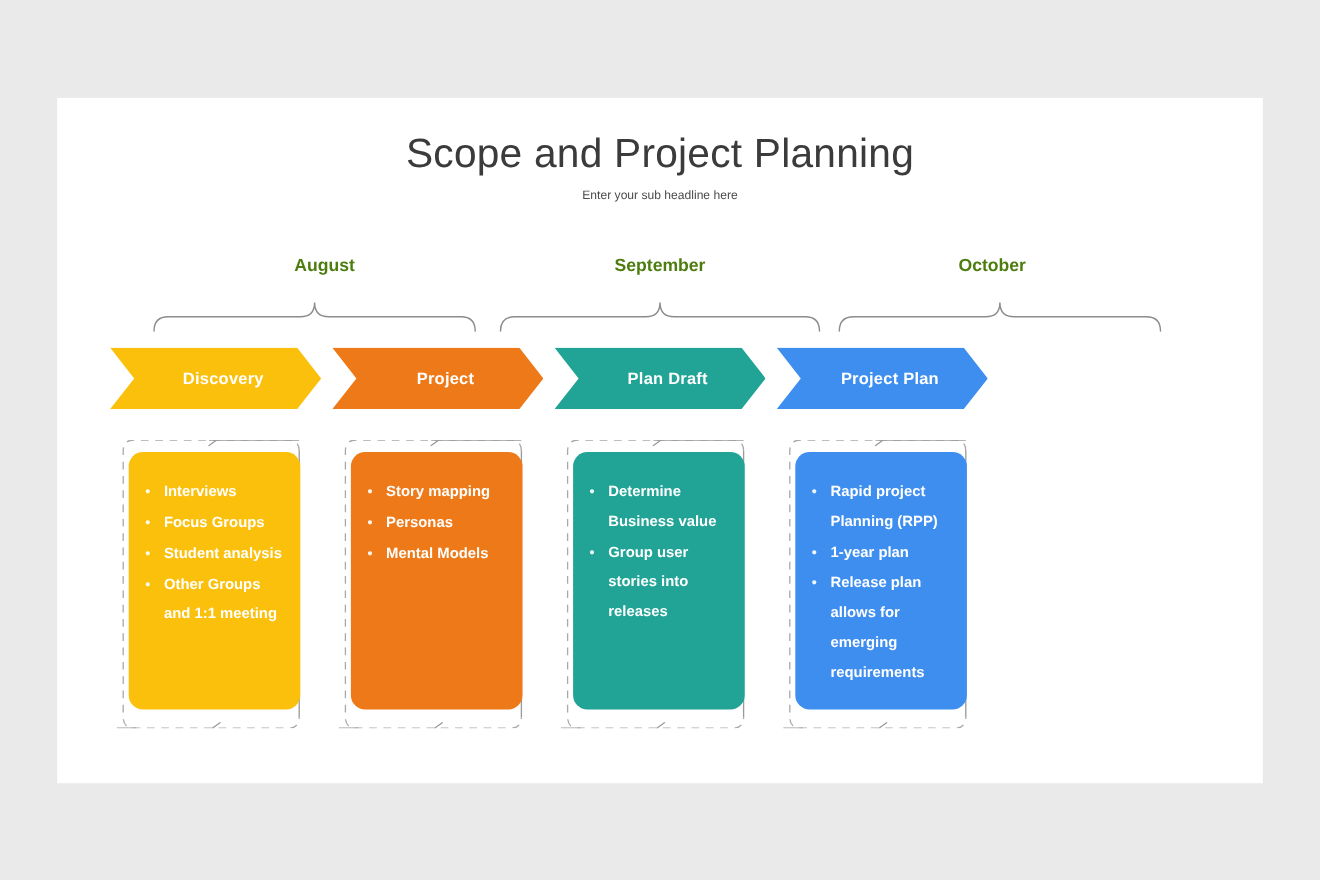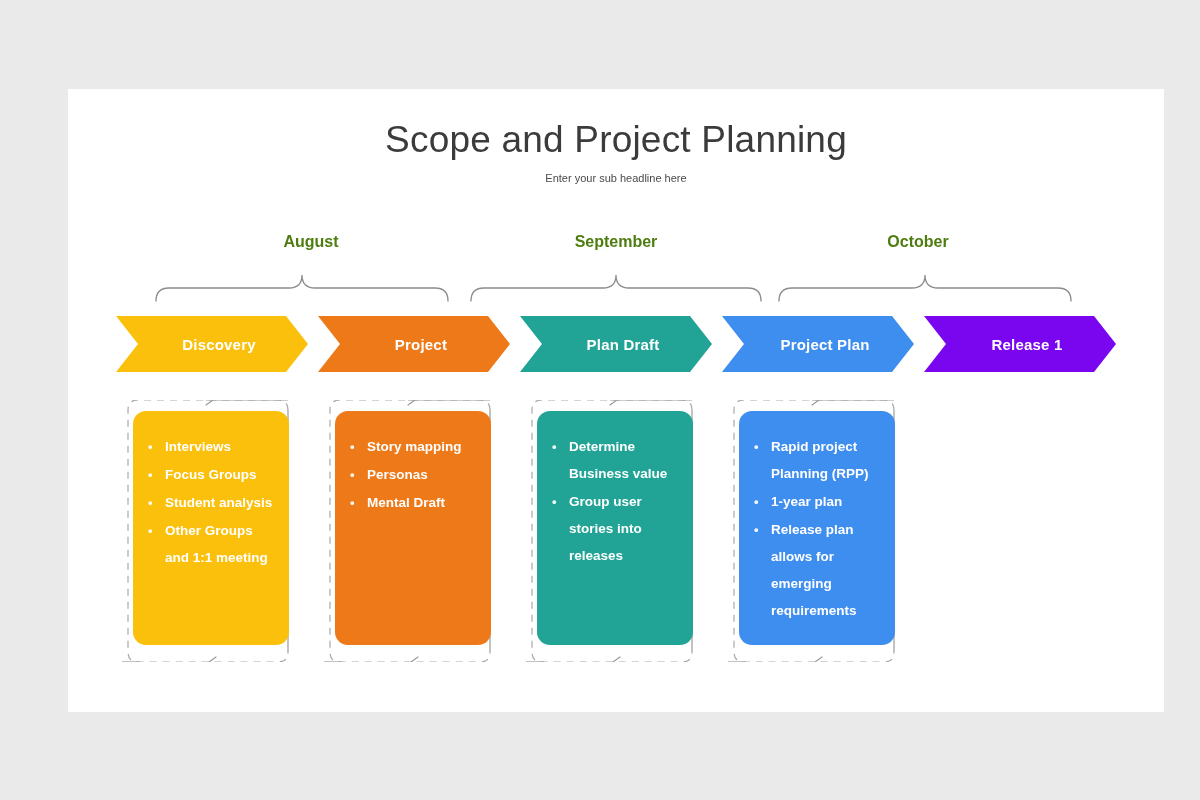--- a/index.html
+++ b/index.html
@@ -15,21 +15,20 @@
     overflow: hidden;
   }
 
   .slide {
     position: absolute;
     left: 52px;
     top: 89px;
     width: 1096px;
     height: 623px;
     background: #ffffff;
-    margin-left: 16px;
   }
 
   
   .page-title {
     position: absolute;
     left: 0;
     top: 30px;
     width: 1096px;
     text-align: center;
     font-size: 37px;
@@ -181,23 +180,20 @@
     </div>
     <div class="chevron" style="left:250px;width:192px;background:#ee7918;">
       <span class="chevron-label">Project</span>
     </div>
     <div class="chevron" style="left:452px;width:192px;background:#21a496;">
       <span class="chevron-label">Plan Draft</span>
     </div>
     <div class="chevron" style="left:654px;width:192px;background:#3e8ef0;">
       <span class="chevron-label">Project Plan</span>
     </div>
-    <div class="chevron" style="left:856px;width:192px;background:#7a06f0;">
-      <span class="chevron-label">Release 1</span>
-    </div>
   </div>
 
   <div class="card-wrap" style="left:54px;">
     <svg class="card-dashed" viewBox="0 0 178 262">
       <path d="M166 10 q0 -10 -10 -10 h-140 q-10 0 -10 10 v242 q0 10 10 10 h140 q10 0 10 -10" fill="none" stroke="#a9a9a9" stroke-width="1.2" stroke-dasharray="7 6"></path>
       <path d="M166 10 v242" fill="none" stroke="#9a9a9a" stroke-width="1.2"></path>
       <path d="M84 0 h82" fill="none" stroke="#9a9a9a" stroke-width="1.2"></path>
       <path d="M78 -5 l7 5 l-7 5" fill="none" stroke="#9a9a9a" stroke-width="1.2" stroke-linecap="round" stroke-linejoin="round" transform="translate(6,0)"></path>
       <path d="M18 262 h-18" fill="none" stroke="#9a9a9a" stroke-width="1.2"></path>
       <path d="M94 257 l-7 5 l7 5" fill="none" stroke="#9a9a9a" stroke-width="1.2" stroke-linecap="round" stroke-linejoin="round"></path>
@@ -232,21 +228,21 @@
     </svg>
     <div class="card" style="background:#ee7918;">
       <ul class="bullet-list">
         <li class="bullet-item">
           <span class="bullet-line">Story mapping</span>
         </li>
         <li class="bullet-item">
           <span class="bullet-line">Personas</span>
         </li>
         <li class="bullet-item">
-          <span class="bullet-line">Mental Draft</span>
+          <span class="bullet-line">Mental Models</span>
         </li>
       </ul>
     </div>
   </div>
 
   <div class="card-wrap" style="left:458px;">
     <svg class="card-dashed" viewBox="0 0 178 262">
       <path d="M166 10 q0 -10 -10 -10 h-140 q-10 0 -10 10 v242 q0 10 10 10 h140 q10 0 10 -10" fill="none" stroke="#a9a9a9" stroke-width="1.2" stroke-dasharray="7 6"></path>
       <path d="M166 10 v242" fill="none" stroke="#9a9a9a" stroke-width="1.2"></path>
       <path d="M84 0 h82" fill="none" stroke="#9a9a9a" stroke-width="1.2"></path>

